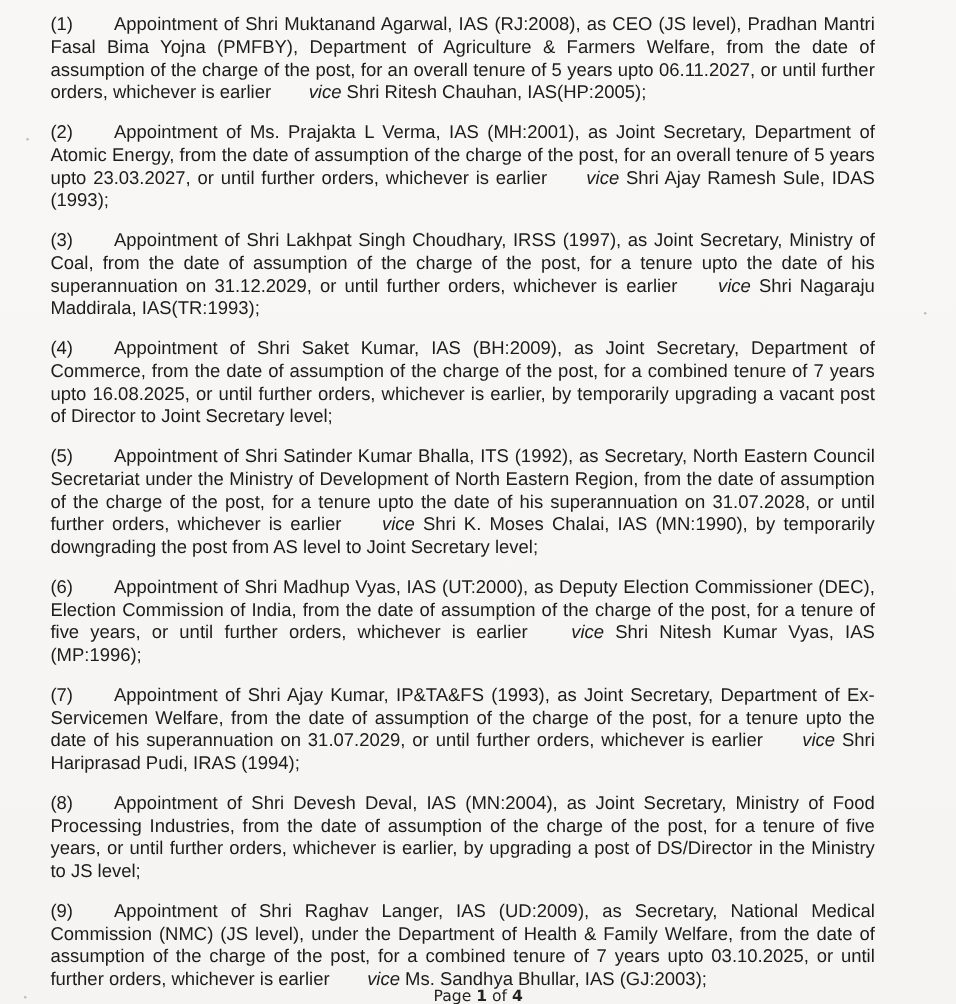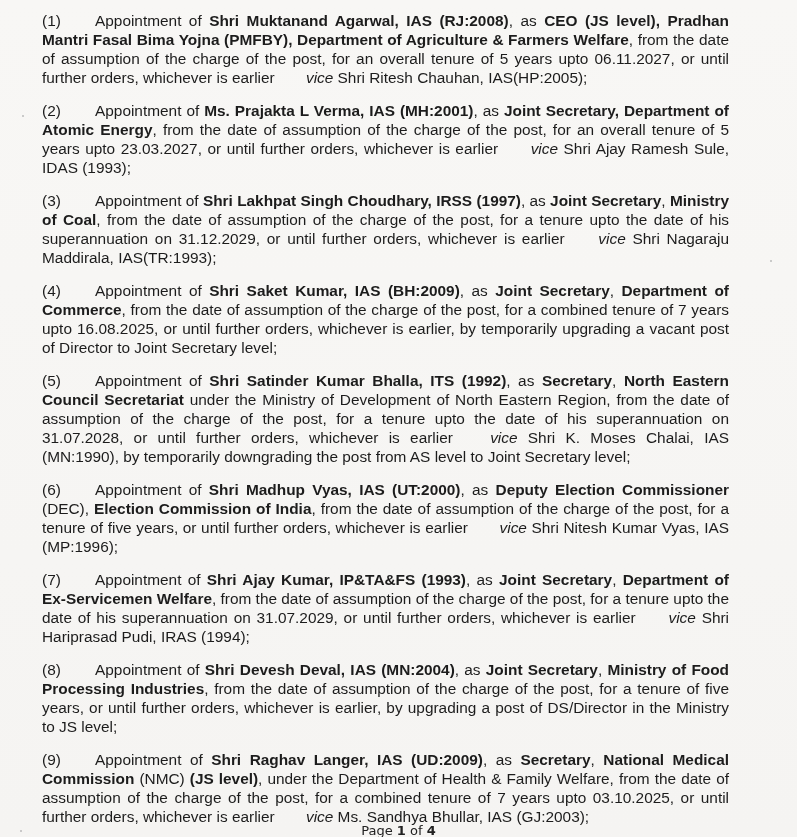--- a/index.html
+++ b/index.html
@@ -20,21 +20,21 @@
     width: 687px;
   }
   .para {
     font-size: 15.4px;
     line-height: 19px;
     text-align: justify;
     margin: 0 0 14px 0;
     letter-spacing: 0;
   }
   .num { display: inline-block; width: 53px; }
-  .para b { font-weight: bold; }
+  .para b { font-weight: normal; }
   .para i { font-style: italic; margin-left: 27px; }
   .footer {
     position: absolute;
     top: 823px; left: 0; width: 797px;
     text-align: center;
     font-family: "DejaVu Sans", sans-serif;
     font-size: 13px;
     color: #222;
   }
   .footer b { font-weight: bold; }

